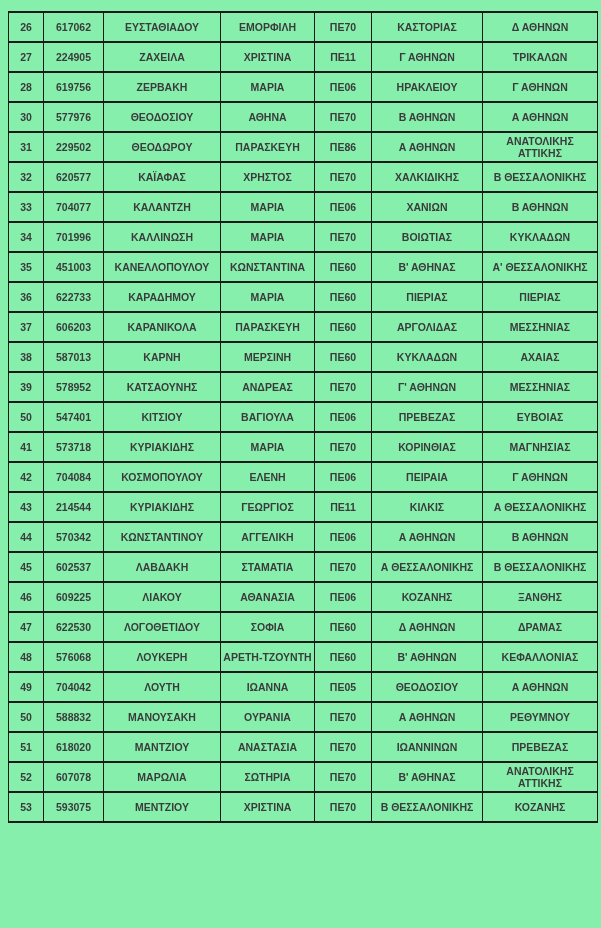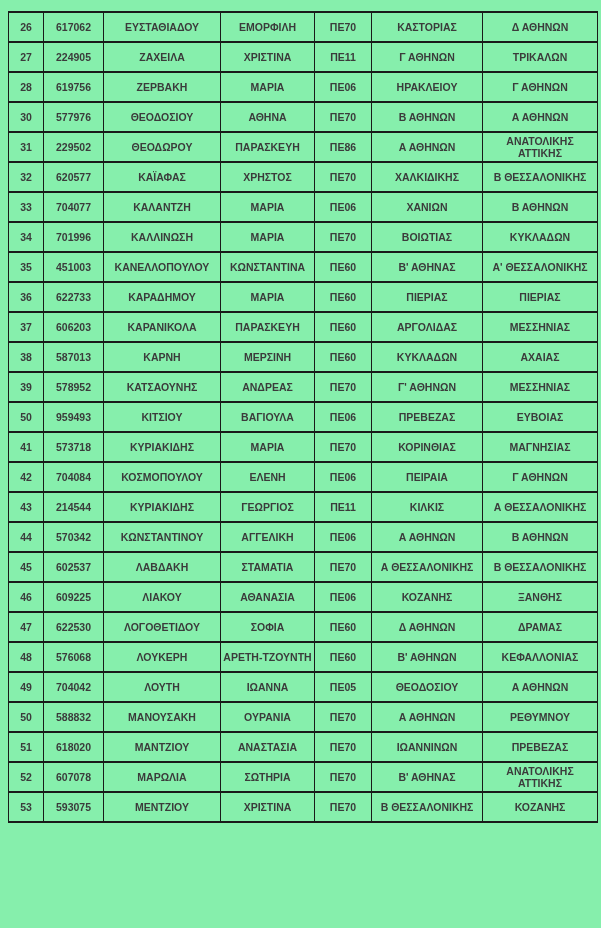--- a/index.html
+++ b/index.html
@@ -177,21 +177,21 @@
           <td>39</td>
           <td>578952</td>
           <td>ΚΑΤΣΑΟΥΝΗΣ</td>
           <td>ΑΝΔΡΕΑΣ</td>
           <td>ΠΕ70</td>
           <td>Γ' ΑΘΗΝΩΝ</td>
           <td>ΜΕΣΣΗΝΙΑΣ</td>
         </tr>
         <tr>
           <td>50</td>
-          <td>959493</td>
+          <td>547401</td>
           <td>ΚΙΤΣΙΟΥ</td>
           <td>ΒΑΓΙΟΥΛΑ</td>
           <td>ΠΕ06</td>
           <td>ΠΡΕΒΕΖΑΣ</td>
           <td>ΕΥΒΟΙΑΣ</td>
         </tr>
         <tr>
           <td>41</td>
           <td>573718</td>
           <td>ΚΥΡΙΑΚΙΔΗΣ</td>

